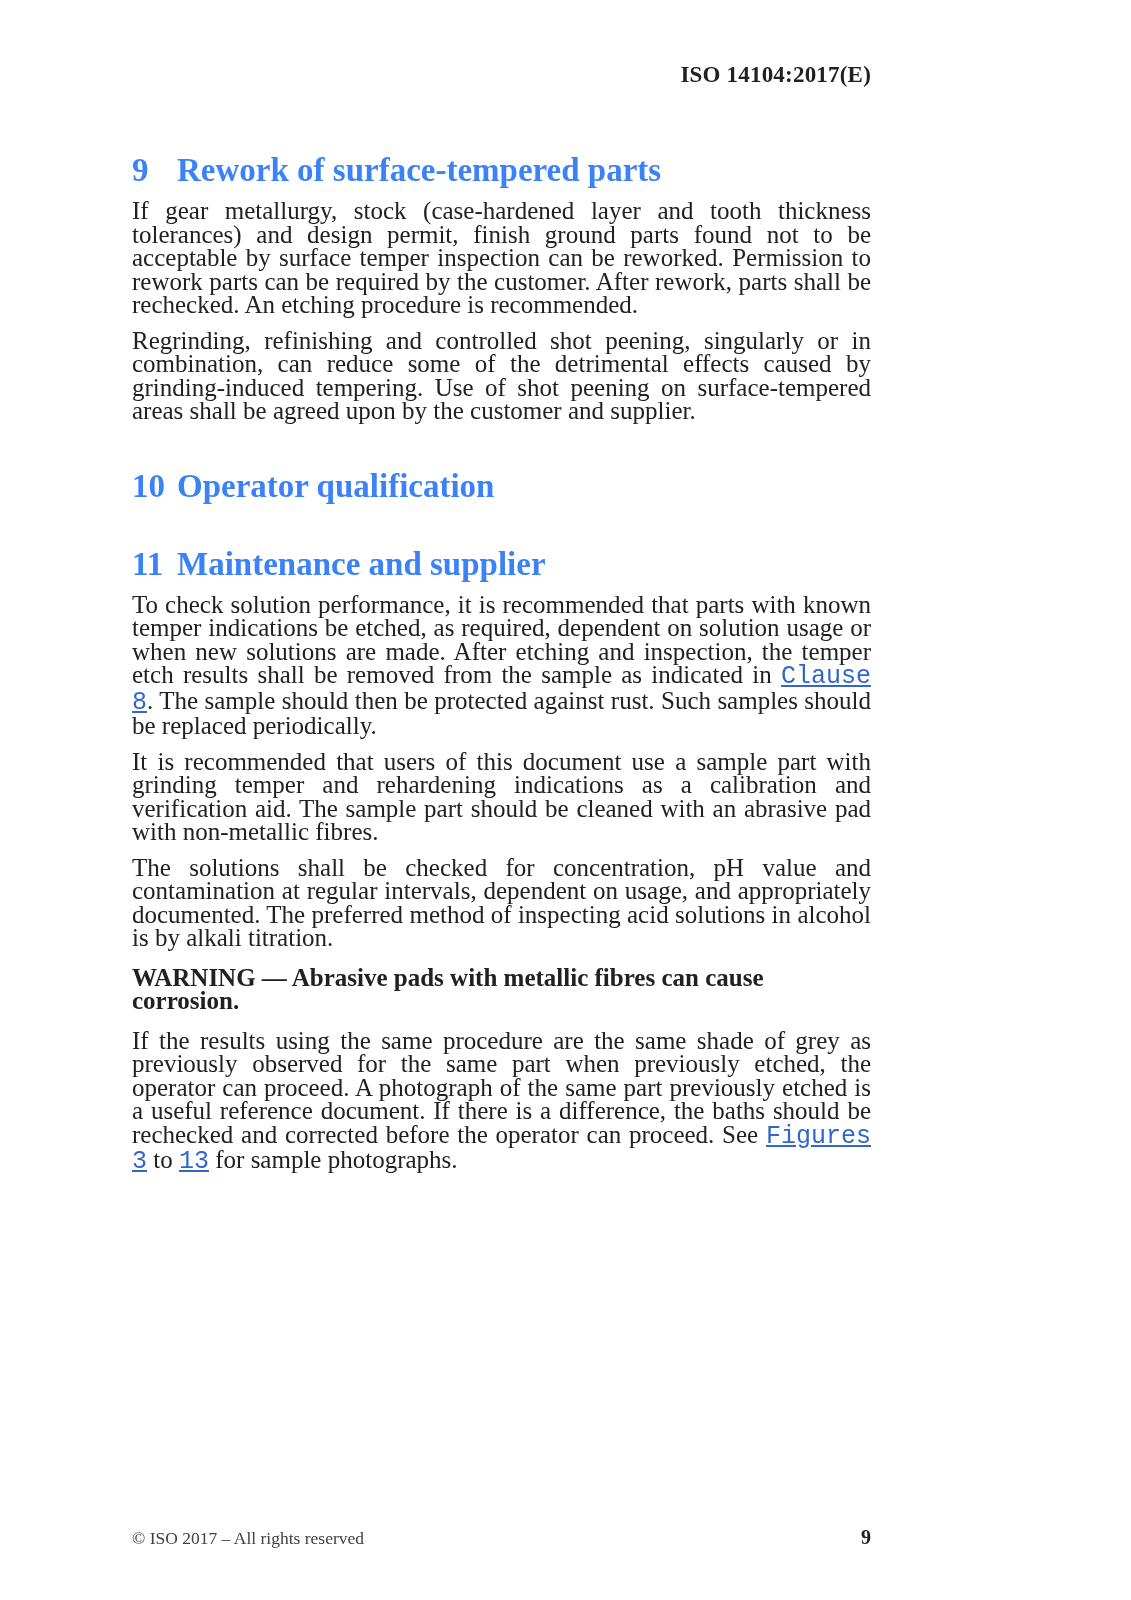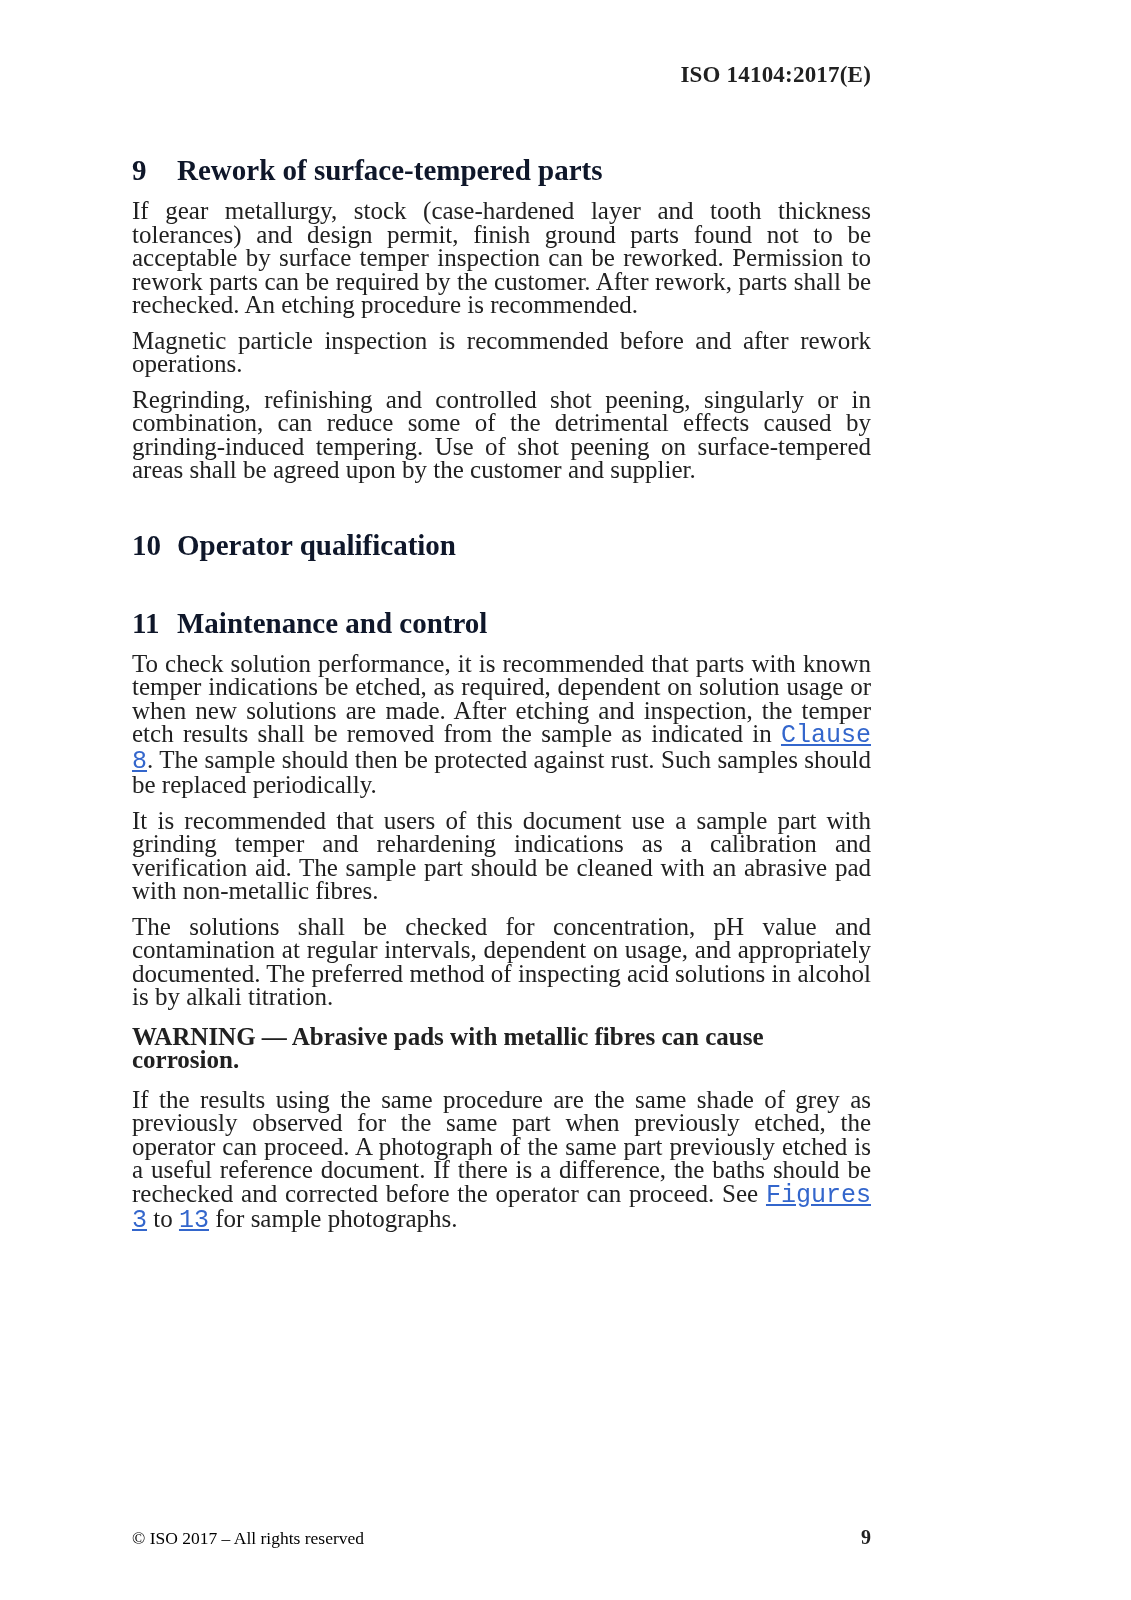--- a/index.html
+++ b/index.html
@@ -27,24 +27,24 @@
     letter-spacing: 0.2px;
   }
   .content {
     position: absolute;
     top: 145px;
     left: 132px;
     right: 89px;
   }
   h2.section-heading {
     margin: 0;
-    font-size: 29px;
+    font-size: 33px;
     line-height: 30px;
     font-weight: bold;
-    color: #0f172a;
+    color: #3b82f6;
   }
   h2.mt-first { margin-top: 10px; }
   h2.mt-section { margin-top: 48px; }
   .h-num {
     display: inline-block;
     min-width: 45px;
   }
   p.body-text {
     margin: 0;
     font-size: 25px;
@@ -69,49 +69,48 @@
     position: absolute;
     top: 1526px;
     left: 132px;
     right: 89px;
     display: flex;
     justify-content: space-between;
     align-items: baseline;
   }
   .footer-copyright {
     font-size: 17.5px;
-    color: #000000;
+    color: #404040;
   }
   .footer-page-number {
     font-size: 20px;
     font-weight: bold;
     color: #212121;
   }
 </style>
 </head>
 <body>
 
 <div class="page">
 
   <div class="doc-header">ISO 14104:2017(E)</div>
 
   <div class="content">
 
     <h2 class="section-heading mt-first"><span class="h-num">9</span><span>Rework of surface-tempered parts</span></h2>
 
     <p class="body-text mt-after-heading">If gear metallurgy, stock (case-hardened layer and tooth thickness tolerances) and design permit, finish ground parts found not to be acceptable by surface temper inspection can be reworked. Permission to rework parts can be required by the customer. After rework, parts shall be rechecked. An etching procedure is recommended.</p>
 
-    <p class="body-text mt-para">Magnetic particle inspection is recommended before and after rework operations.</p>
 
     <p class="body-text mt-para">Regrinding, refinishing and controlled shot peening, singularly or in combination, can reduce some of the detrimental effects caused by grinding-induced tempering. Use of shot peening on surface-tempered areas shall be agreed upon by the customer and supplier.</p>
 
     <h2 class="section-heading mt-section"><span class="h-num">10</span><span>Operator qualification</span></h2>
 
 
-    <h2 class="section-heading mt-section"><span class="h-num">11</span><span>Maintenance and control</span></h2>
+    <h2 class="section-heading mt-section"><span class="h-num">11</span><span>Maintenance and supplier</span></h2>
 
     <p class="body-text mt-after-heading"><span>To check solution performance, it is recommended that parts with known temper indications be etched, as required, dependent on solution usage or when new solutions are made. After etching and inspection, the temper etch results shall be removed from the sample as indicated in </span><a class="doclink" style="color: rgb(51, 102, 204);">Clause 8</a><span>. The sample should then be protected against rust. Such samples should be replaced periodically.</span></p>
 
     <p class="body-text mt-para">It is recommended that users of this document use a sample part with grinding temper and rehardening indications as a calibration and verification aid. The sample part should be cleaned with an abrasive pad with non-metallic fibres.</p>
 
     <p class="body-text mt-para">The solutions shall be checked for concentration, pH value and contamination at regular intervals, dependent on usage, and appropriately documented. The preferred method of inspecting acid solutions in alcohol is by alkali titration.</p>
 
     <p class="body-text warning mt-para-lg">WARNING — Abrasive pads with metallic fibres can cause corrosion.</p>
 
     <p class="body-text mt-para-lg"><span>If the results using the same procedure are the same shade of grey as previously observed for the same part when previously etched, the operator can proceed. A photograph of the same part previously etched is a useful reference document. If there is a difference, the baths should be rechecked and corrected before the operator can proceed. See </span><a class="doclink" style="color: rgb(51, 102, 204);">Figures 3</a><span> to </span><a class="doclink" style="color: rgb(51, 102, 204);">13</a><span> for sample photographs.</span></p>

